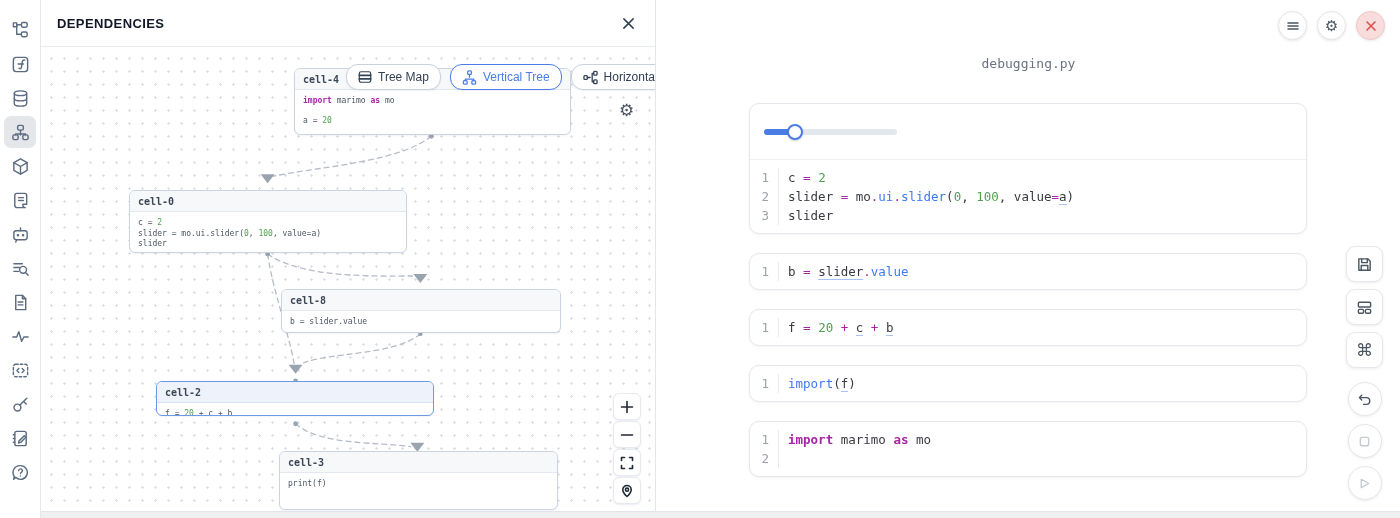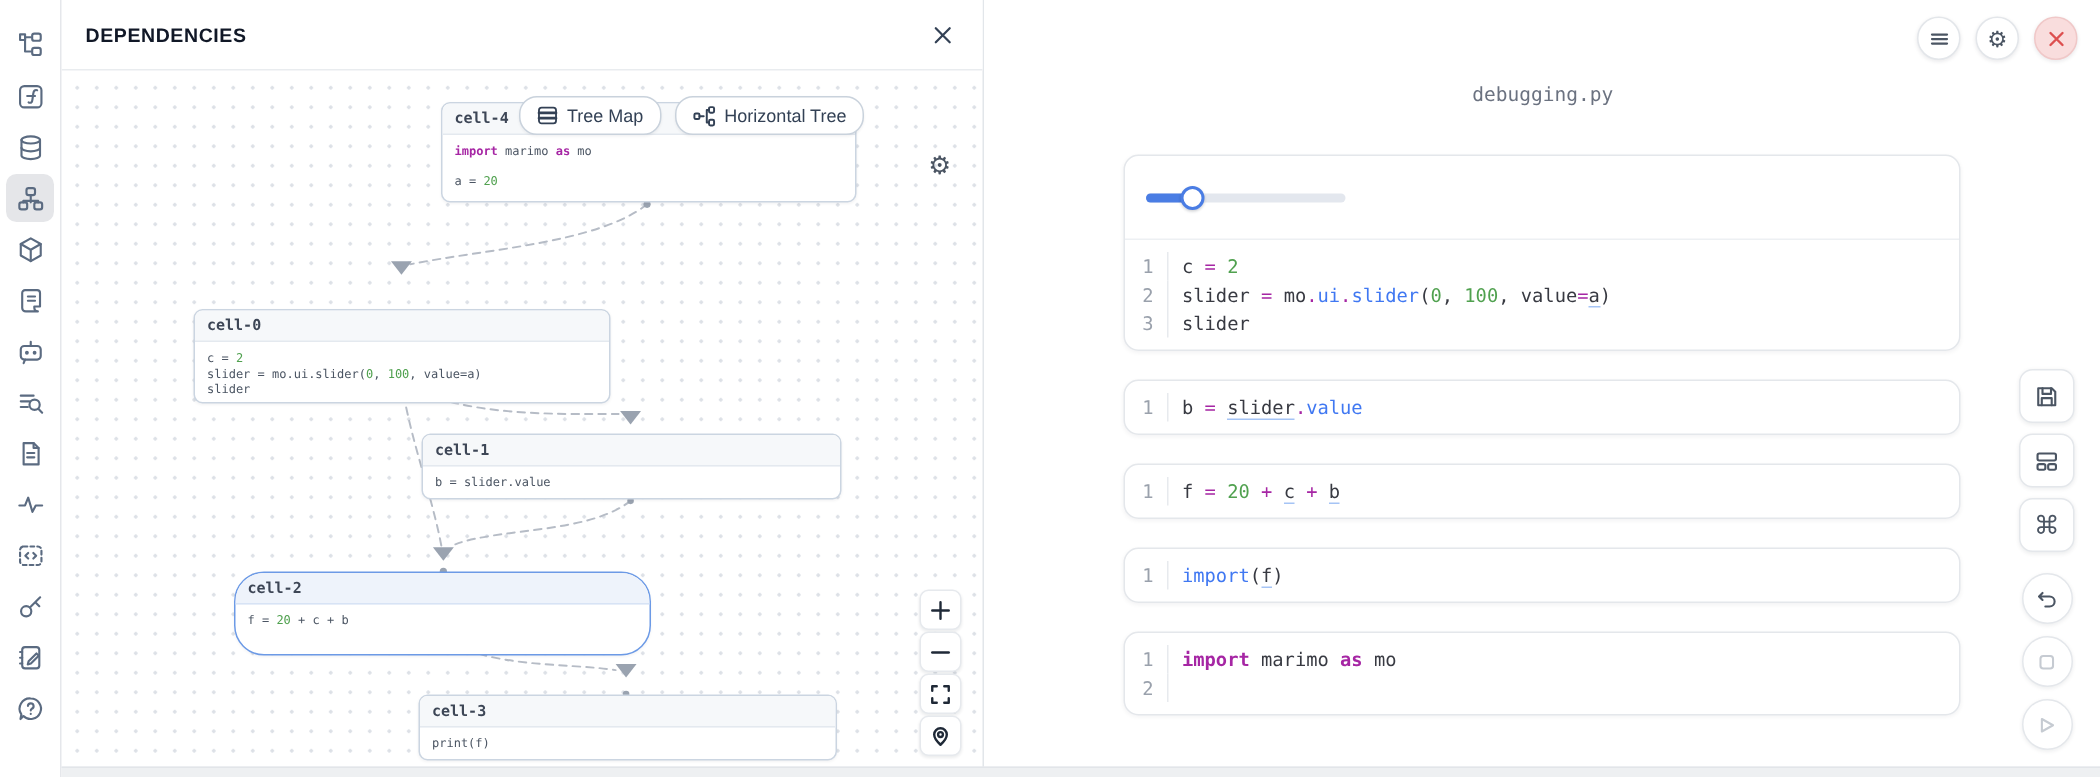--- a/index.html
+++ b/index.html
@@ -241,57 +241,68 @@
         </g>
       </svg>
       <div id="graph-nodes">
           <div class="gnode" style="left: 253px; top: 20px; width: 277px; height: 67px;">
             <div class="gnode-header">cell-4</div>
             <div class="gnode-body gapped">
               <div class="gline"><span class="tok-kw">import</span><span class="tok-pl"> marimo </span><span class="tok-kw">as</span><span class="tok-pl"> mo</span></div>
               <div class="gline"><span class="tok-pl">a = </span><span class="tok-num">20</span></div>
             </div>
           </div>
-          <div class="gnode" style="left: 88px; top: 142px; width: 278px; height: 63px; margin-top: 16px;">
+          <div class="gnode" style="left: 88px; top: 142px; width: 278px; height: 63px;">
             <div class="gnode-header">cell-0</div>
             <div class="gnode-body">
               <div class="gline"><span class="tok-pl">c = </span><span class="tok-num">2</span></div>
               <div class="gline"><span class="tok-pl">slider = mo.ui.slider(</span><span class="tok-num">0</span><span class="tok-pl">, </span><span class="tok-num">100</span><span class="tok-pl">, value=a)</span></div>
               <div class="gline"><span class="tok-pl">slider</span></div>
             </div>
           </div>
           <div class="gnode" style="left: 240px; top: 241px; width: 280px; height: 44px;">
-            <div class="gnode-header">cell-1</div>
+            <div class="gnode-header">cell-8</div>
             <div class="gnode-body">
               <div class="gline"><span class="tok-pl">b = slider.value</span></div>
             </div>
           </div>
-          <div class="gnode selected" style="left: 115px; top: 333px; width: 278px; height: 56px; border-radius: 20px;">
+          <div class="gnode selected" style="left: 115px; top: 333px; width: 278px; height: 35px;">
             <div class="gnode-header">cell-2</div>
             <div class="gnode-body">
               <div class="gline"><span class="tok-pl">f = </span><span class="tok-num">20</span><span class="tok-pl"> + c + b</span></div>
             </div>
           </div>
-          <div class="gnode" style="left: 238px; top: 415px; width: 279px; height: 44px;">
+          <div class="gnode" style="left: 238px; top: 403px; width: 279px; height: 59px;">
             <div class="gnode-header">cell-3</div>
             <div class="gnode-body">
               <div class="gline"><span class="tok-pl">print(f)</span></div>
             </div>
           </div>
         </div>
 
       <div class="view-buttons" id="view-buttons">
           <div class="vbtn">
             <span class="vbtn-ic" style="display: flex;">
               <svg width="14" height="14" viewBox="0 0 16 16">
                 <rect x="1.5" y="2" width="13" height="12" rx="2"></rect>
                 <path d="M1.5,6 h13 M1.5,10 h13" stroke-width="2"></path>
               </svg>
             </span>
             <span>Tree Map</span>
+          </div>
+          <div class="vbtn active">
+            <span class="vbtn-ic" style="display: flex;">
+              <svg width="15" height="15" viewBox="0 0 16 16">
+                <rect x="6" y="1" width="4" height="3.6" rx="1"></rect>
+                <rect x="1.5" y="11.4" width="4" height="3.6" rx="1"></rect>
+                <rect x="10.5" y="11.4" width="4" height="3.6" rx="1"></rect>
+                <path d="M8,4.6 v3 M3.5,11.4 v-1.6 h9 v1.6"></path>
+              </svg>
+            </span>
+            <span>Vertical Tree</span>
           </div>
           <div class="vbtn">
             <span class="vbtn-ic" style="display: flex;">
               <svg width="15" height="15" viewBox="0 0 16 16">
                 <rect x="1" y="6" width="3.6" height="4" rx="1"></rect>
                 <rect x="11.4" y="1.5" width="3.6" height="4" rx="1"></rect>
                 <rect x="11.4" y="10.5" width="3.6" height="4" rx="1"></rect>
                 <path d="M4.6,8 h3 M11.4,3.5 h-1.6 v9 h1.6"></path>
               </svg>
             </span>

